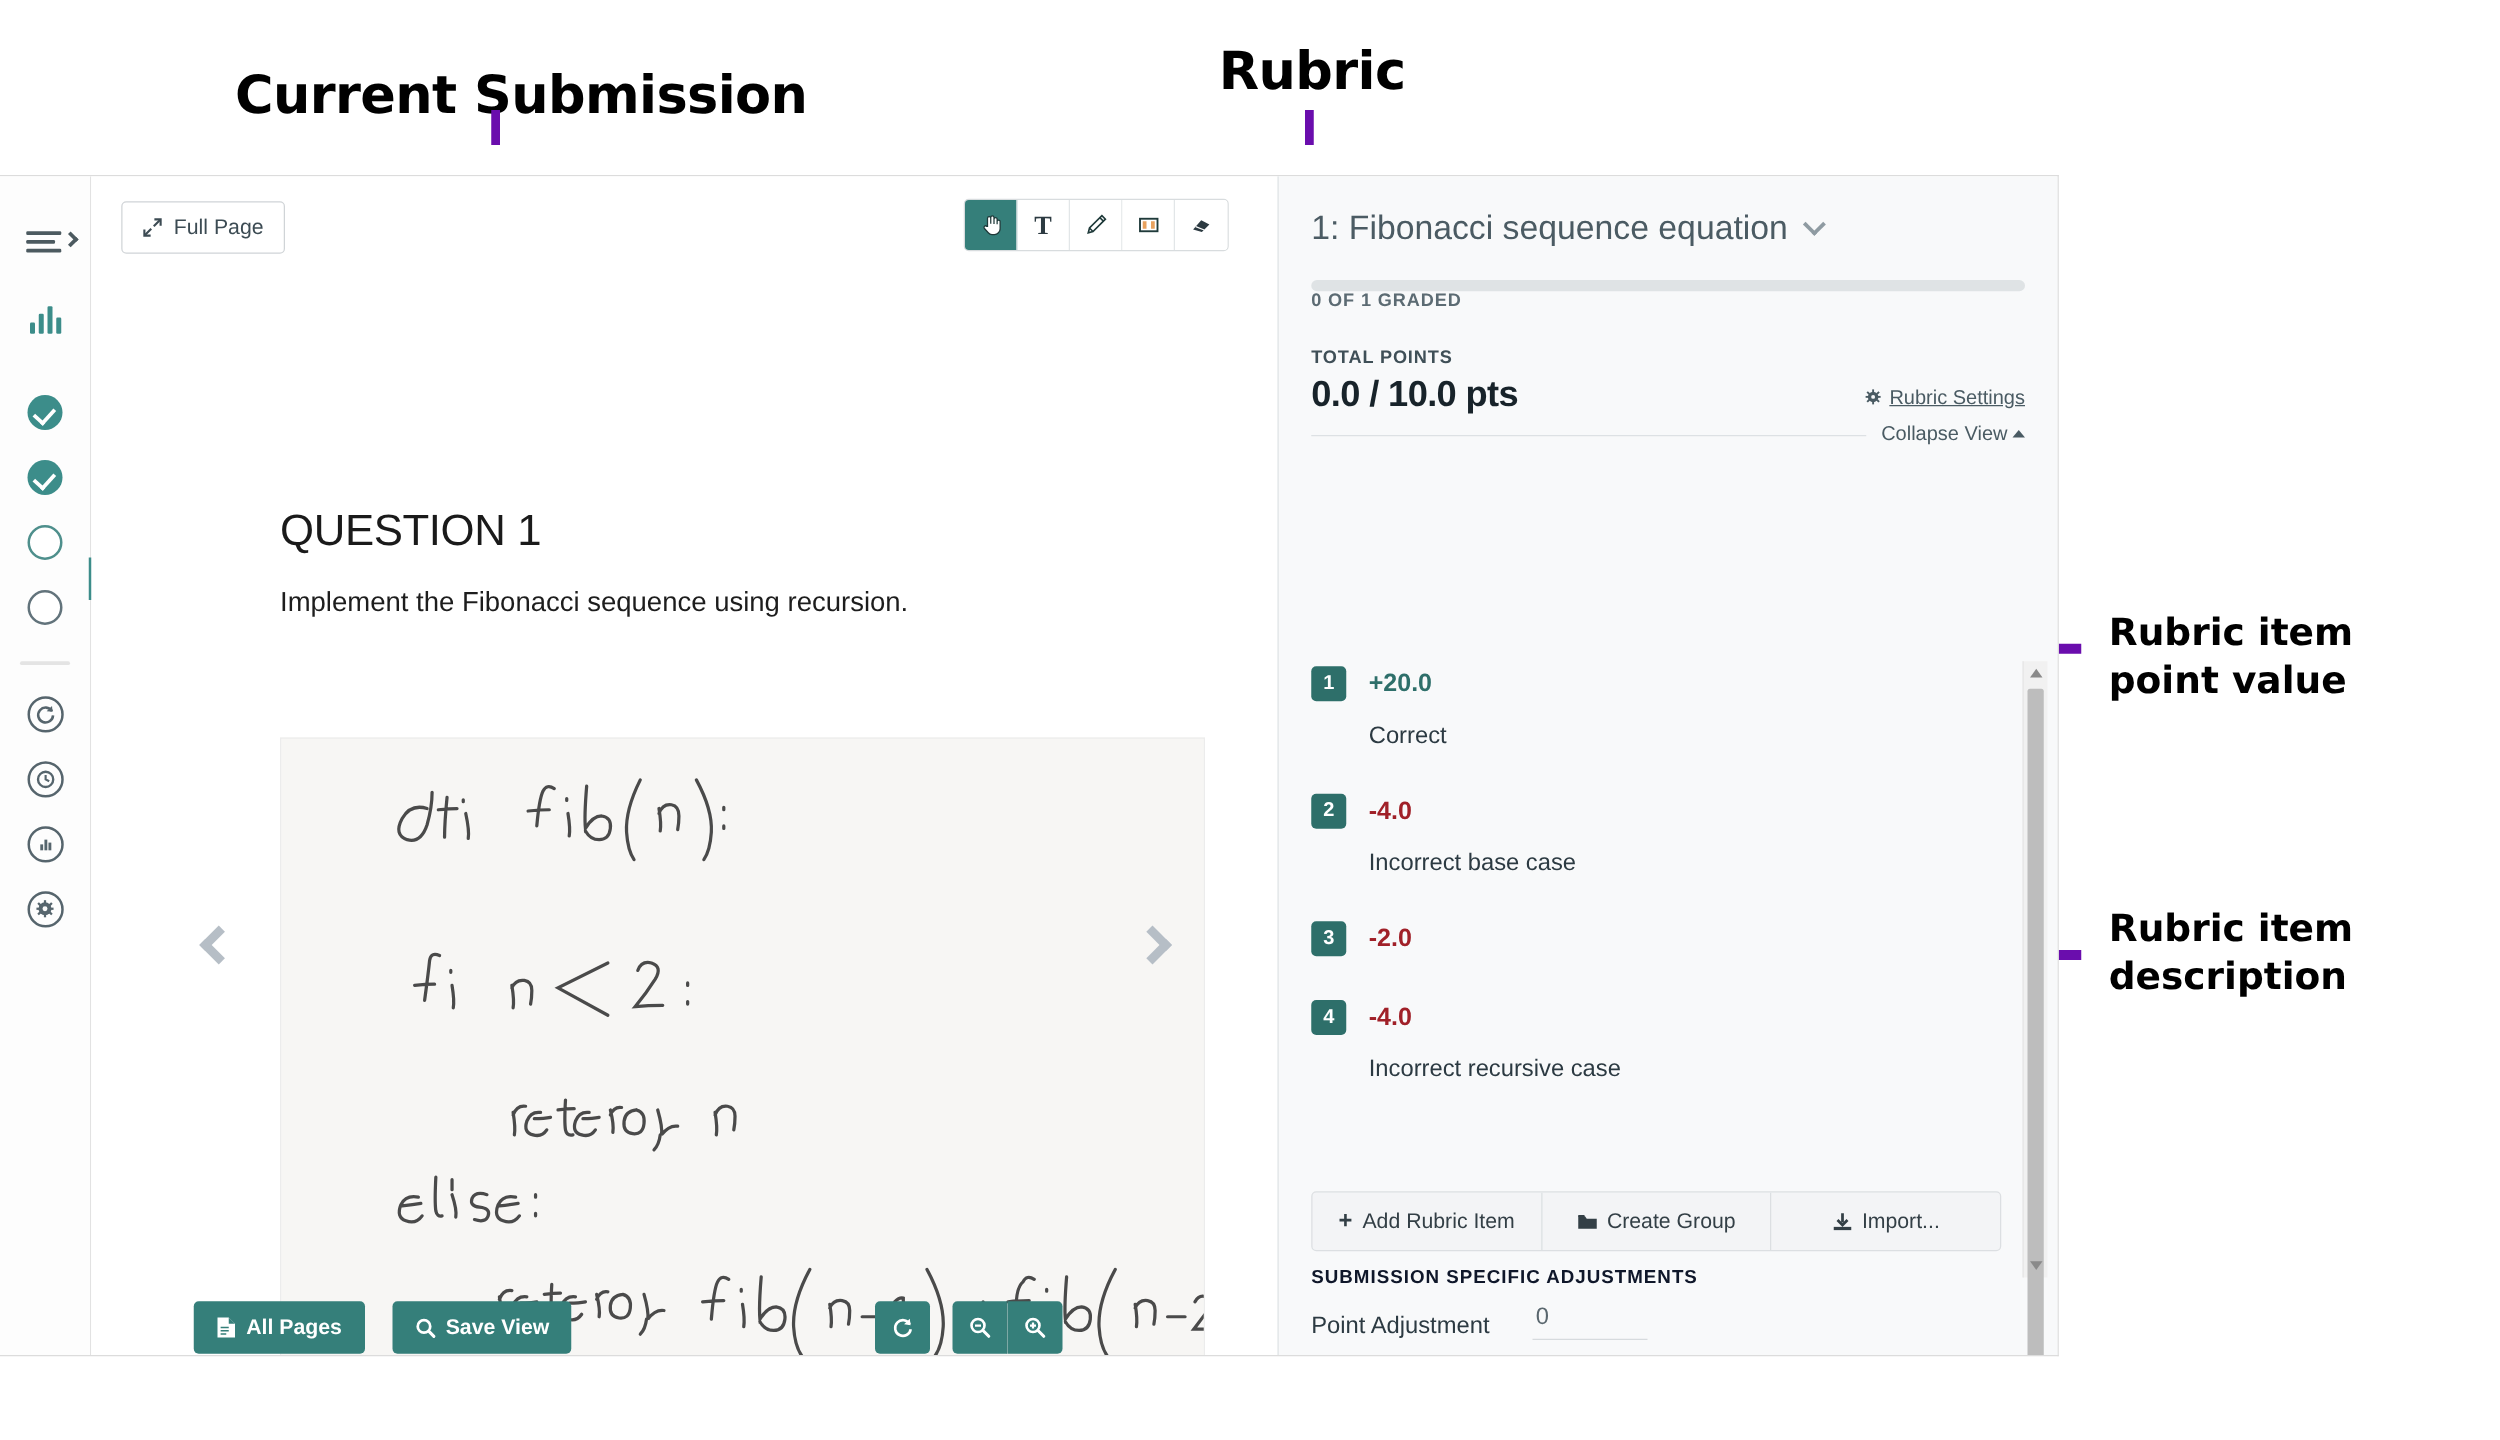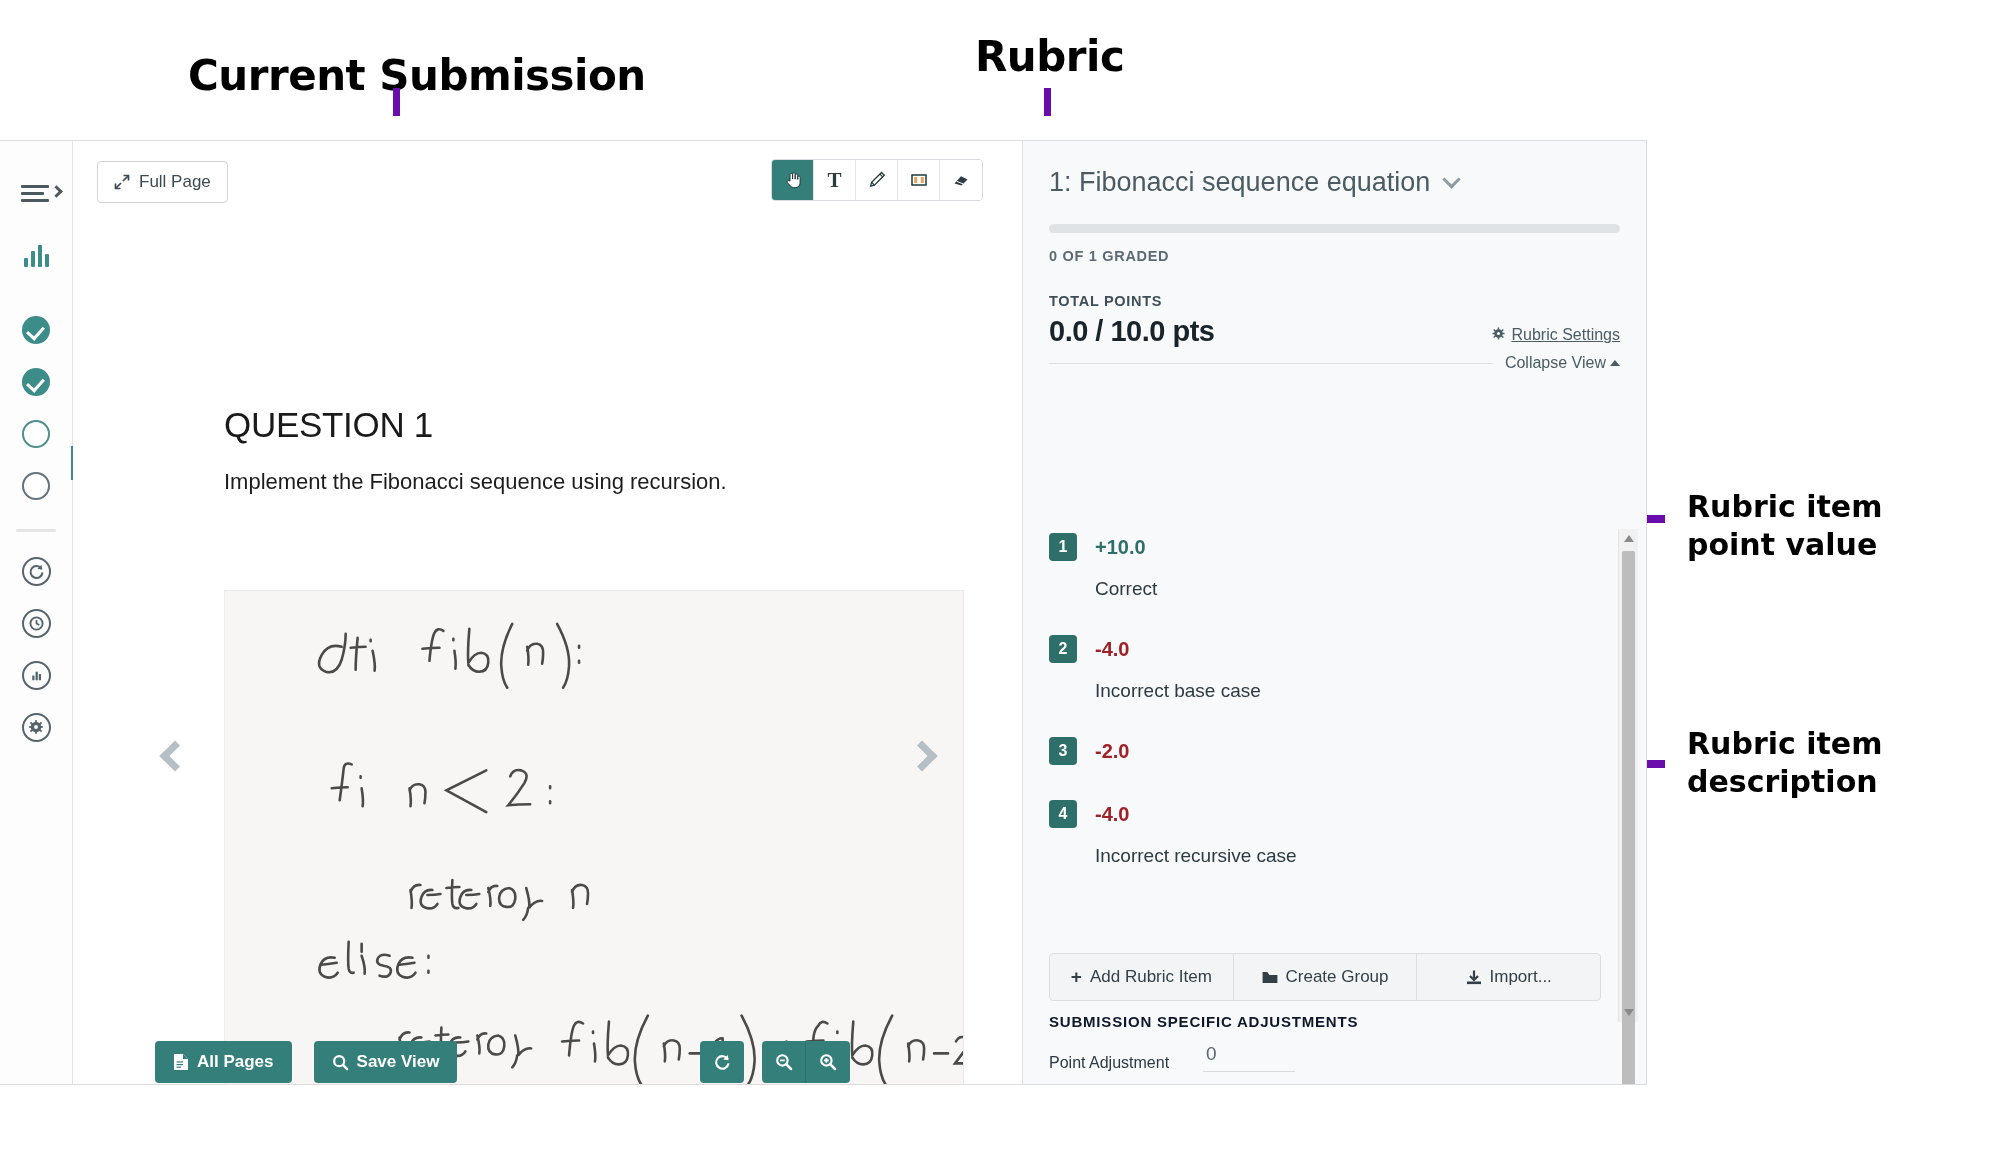--- a/index.html
+++ b/index.html
@@ -205,21 +205,21 @@
   }
   .rub-title .chev-dn{
     width:13px;height:13px;
     border-right:3px solid #8f9ba2;border-bottom:3px solid #8f9ba2;
     transform:rotate(45deg); margin-top:-6px;
   }
   .progress{
     margin-top:26px; height:9px; border-radius:5px; background:#dfe3e5;
   }
   .graded-label{
-    margin-top:15px; font-size:14.5px; font-weight:bold;
+    font-size:14.5px; font-weight:bold;
     letter-spacing:0.7px; color:#5c6b73;
   }
   .tp-label{
     margin-top:29px; font-size:14.5px; font-weight:bold;
     letter-spacing:0.7px; color:#3f4f57;
   }
   .tp-row{ display:flex; align-items:baseline; justify-content:space-between; margin-top:6px;}
   .tp-value{ font-size:29px; font-weight:bold; color:#18232a; letter-spacing:-0.5px;}
   .rub-settings{
     font-size:16px; color:#4a5b63; display:flex; align-items:flex-start; gap:6px; cursor:pointer;text-decoration:underline;
@@ -265,21 +265,21 @@
   .btn-row > div:last-child{ border-right:none; }
 
   .ssa-label{
     position:absolute; left:26px; top:872px;
     font-size:15px; font-weight:bold; letter-spacing:0.8px; color:#0f172a;
   }
   .pa-row{
     position:absolute; left:26px; top:902px;
     display:flex; align-items:flex-end; gap:34px;
   }
-  .pa-label{ font-size:16px; color:#2c3a42;}
+  .pa-label{ font-size:19px; color:#2c3a42;}
   .pa-input{
     font-size:19px; color:#5a676e;
     border-bottom:1px solid #d7dbde; width:92px; padding-bottom:6px; padding-left:3px;
   }
 
   .rub-scrollbar{
     position:absolute; right:8px; top:388px; bottom:62px;
     width:20px; background:#f1f1f1; border-left:1px solid #e5e5e5;
   }
   .rub-scrollbar .thumb{
@@ -603,21 +603,21 @@
           <div class="collapse-link">
             <span>Collapse View</span><span class="caret"></span>
           </div>
         </div>
       </div>
 
       <div class="items-scroll">
         <div class="rub-item">
           <div class="rub-item-top">
             <div class="badge">1</div>
-            <div class="pts pos">+10.0</div>
+            <div class="pts pos">+20.0</div>
           </div>
           <div class="rub-desc">Correct</div>
         </div>
         <div class="rub-item">
           <div class="rub-item-top">
             <div class="badge">2</div>
             <div class="pts neg">-4.0</div>
           </div>
           <div class="rub-desc">Incorrect base case</div>
         </div>

